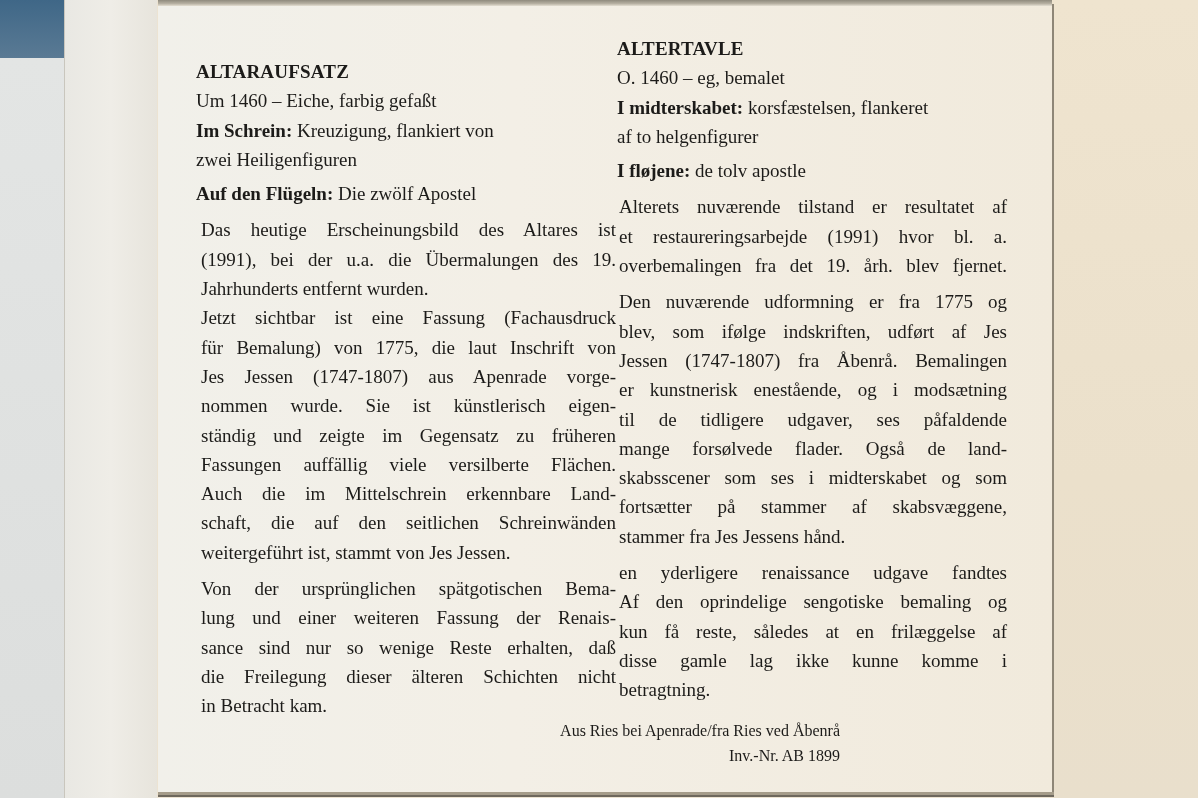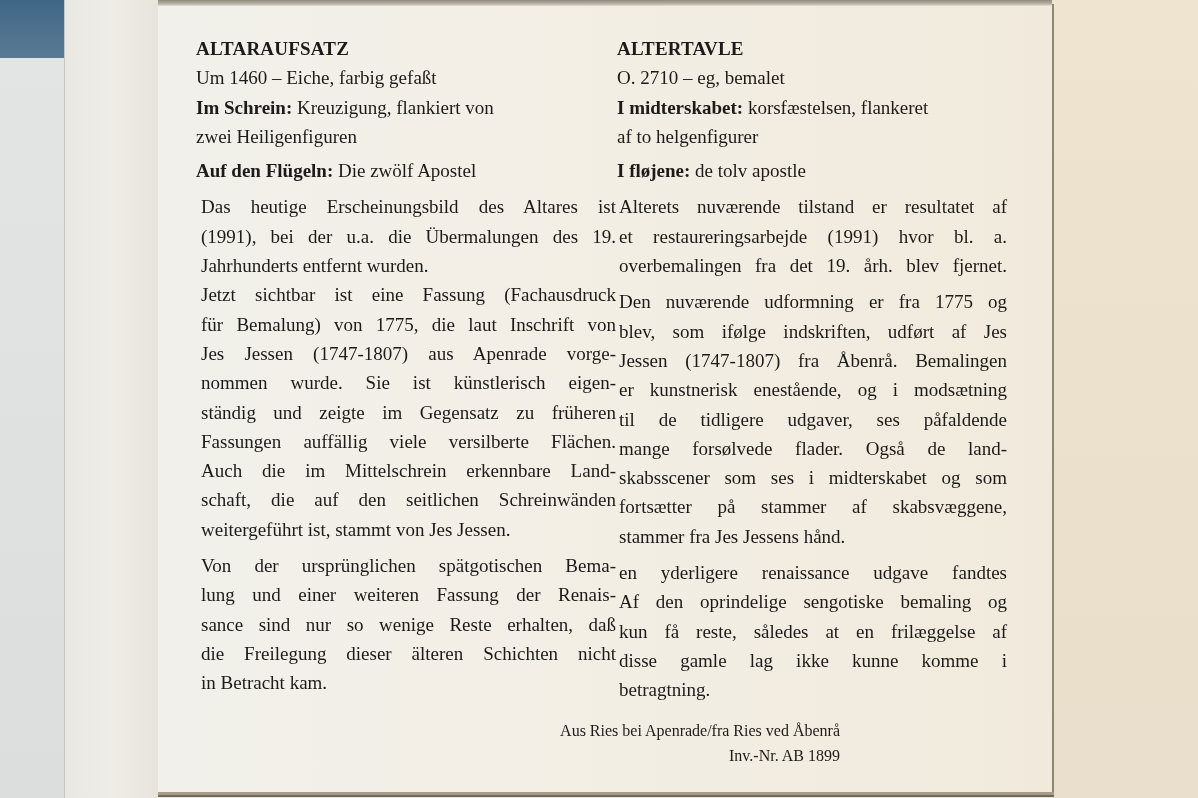--- a/index.html
+++ b/index.html
@@ -31,21 +31,21 @@
       border-right: 2px solid #8e8677;
       box-shadow: 0 3px 0 #a59c8a, 0 5px 0 #6e685d;
     }
     .frame-top-rail {
       position: absolute; left: 158px; top: 0; width: 894px; height: 6px;
       background: linear-gradient(180deg, #8f8a7d 0%, #b6b0a2 60%, #e4dfd2 100%);
     }
     .col {
       position: absolute; top: 34px; color: #1c1b19; font-size: 19px; line-height: 29.3px;
     }
-    .col-de { left: 196px; width: 420px; }
+    .col-de { left: 196px; width: 420px; margin-top: 23px; }
     .col-dk { left: 617px; width: 390px; }
     .title { font-weight: bold; font-size: 19px; letter-spacing: 0.2px; }
     .line { white-space: nowrap; }
     .b { font-weight: bold; }
     .gap { height: 5px; }
     .gap-lg { height: 7px; }
     .para { padding-left: 5px; }
     .col-dk .para { padding-left: 2px; }
     .just { text-align: justify; text-align-last: justify; white-space: normal; }
     .footer {
@@ -96,21 +96,21 @@
     <div class="line just">Von der ursprünglichen spätgotischen Bema-</div>
     <div class="line just">lung und einer weiteren Fassung der Renais-</div>
     <div class="line just">sance sind nur so wenige Reste erhalten, daß</div>
     <div class="line just">die Freilegung  dieser älteren Schichten nicht</div>
     <div class="line">in Betracht kam.</div>
   </div>
 </div>
 
 <div class="col col-dk">
   <div class="line title">ALTERTAVLE</div>
-  <div class="line">O. 2710 – eg, bemalet</div>
+  <div class="line">O. 1460 – eg, bemalet</div>
   <div class="line">
     <span class="b">I midterskabet:</span>
     <span>korsfæstelsen, flankeret</span>
   </div>
   <div class="line">af to helgenfigurer</div>
   <div class="gap"></div>
   <div class="line">
     <span class="b">I fløjene:</span>
     <span>de tolv apostle</span>
   </div>

